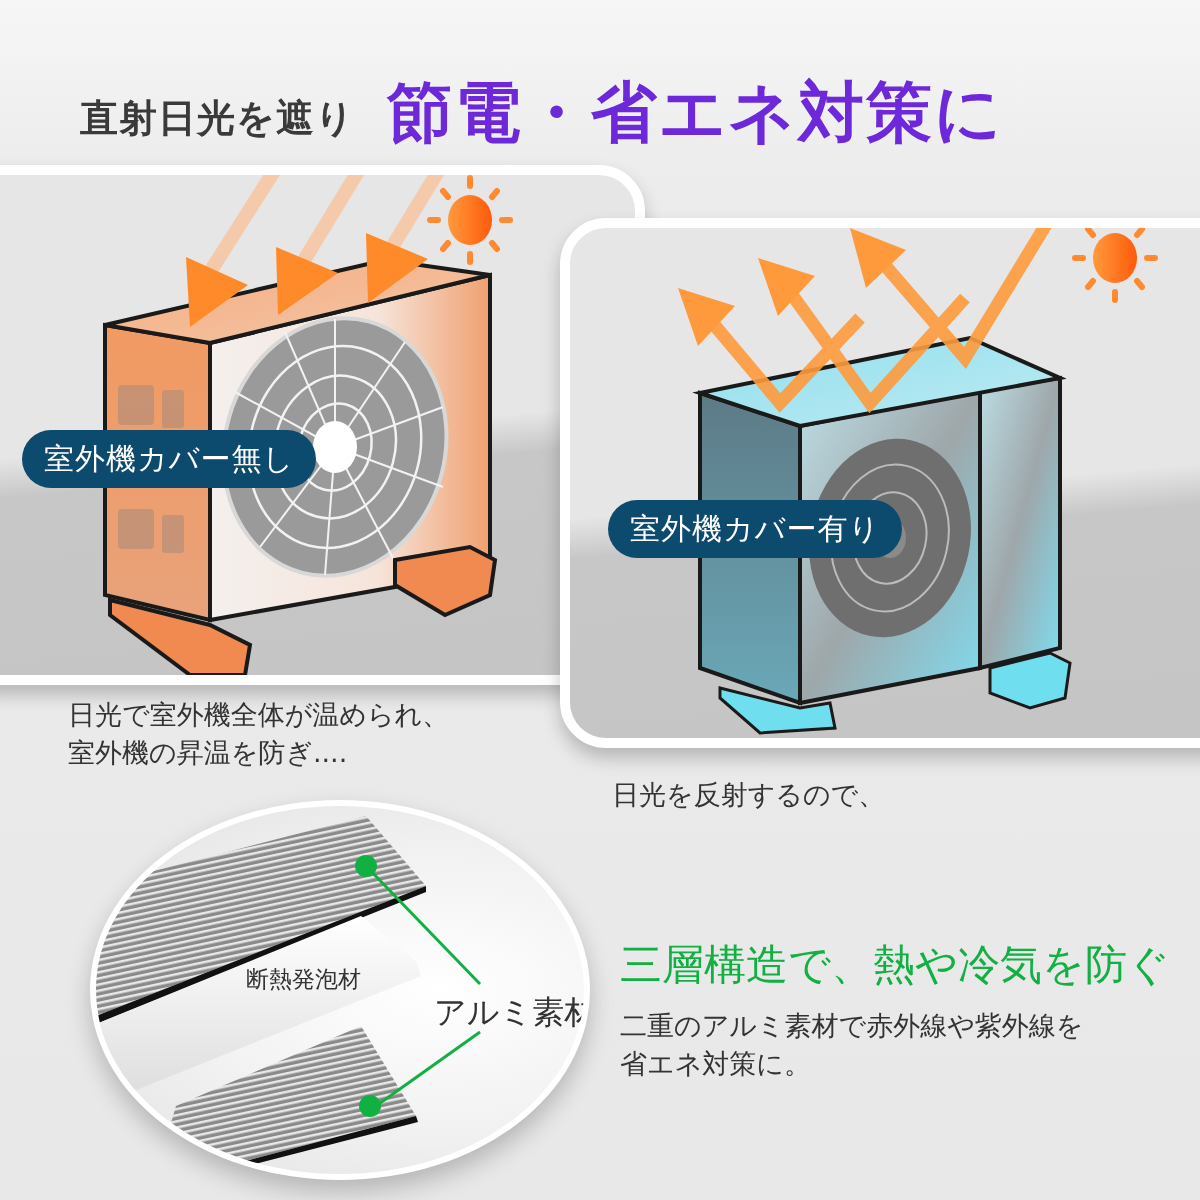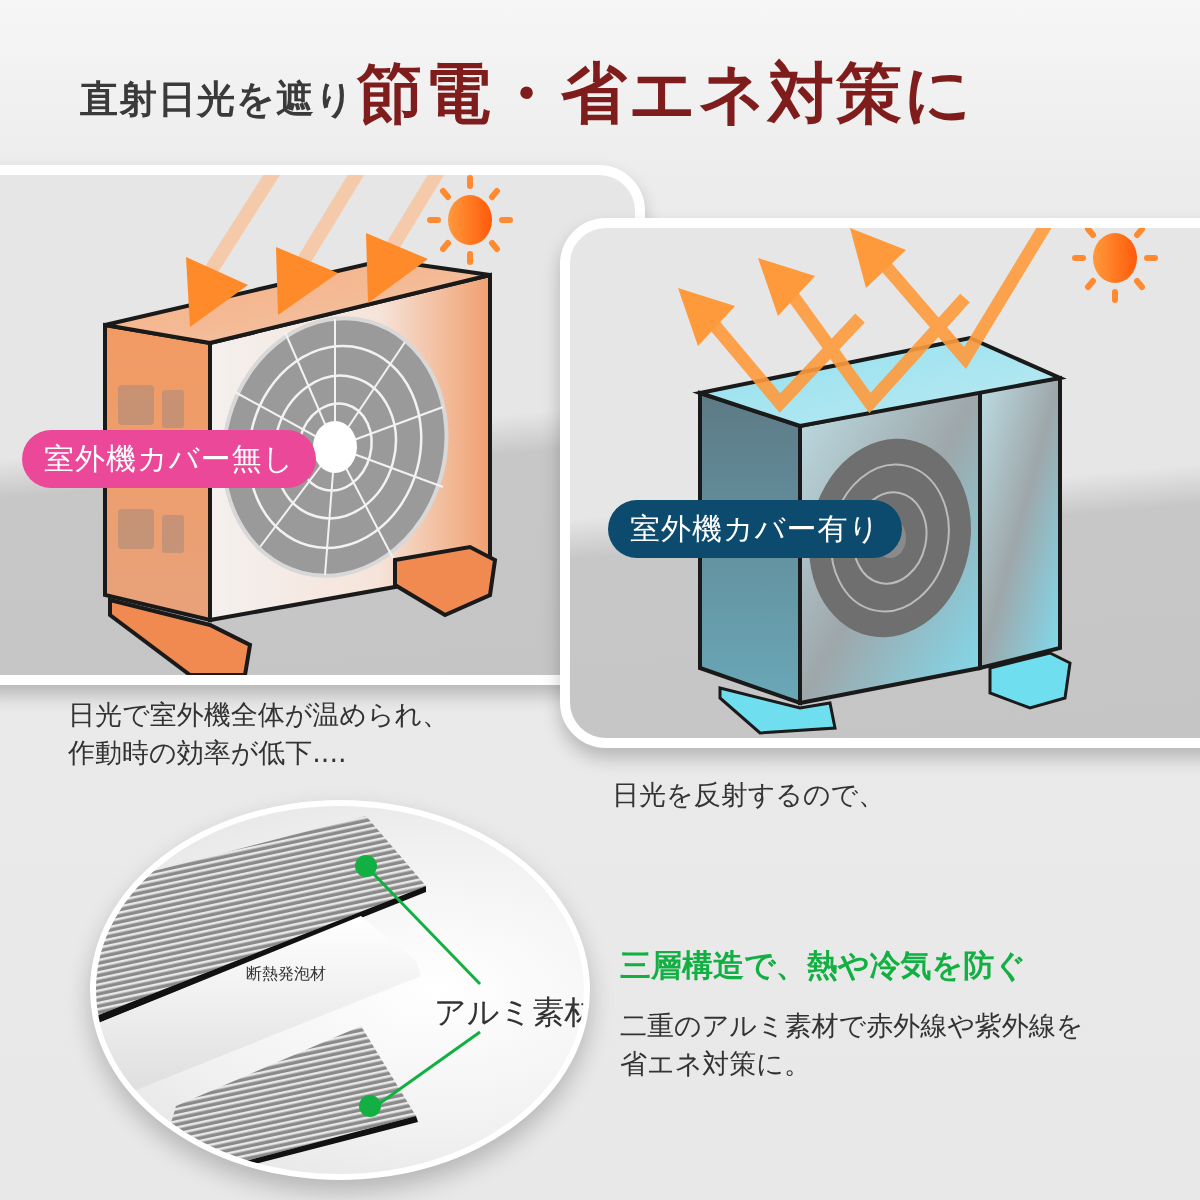--- a/index.html
+++ b/index.html
@@ -3,29 +3,29 @@
 <meta charset="utf-8">
 <style>
   * { box-sizing: border-box; margin: 0; padding: 0; }
   body {
     width: 1200px; height: 1200px; overflow: hidden;
     background: linear-gradient(180deg, #f6f6f6 0%, #ececec 15%, #e8e8e8 100%);
     font-family: "DejaVu Sans", "Liberation Sans", sans-serif;
     position: relative;
   }
   .headline {
-    position: absolute; left: 80px; top: 49px; height: 90px;
-    display: flex; align-items: flex-end; gap: 2px;
+    position: absolute; left: 80px; top: 68px; height: 90px;
+    display: flex; align-items: flex-end; gap: 32px;
   }
   .headline .sub {
     font-size: 38px; color: #3a3a3a; font-weight: bold; letter-spacing: 1px;
     padding-bottom: 14px;
   }
   .headline .main {
-    font-size: 66px; color: #7f1d1d; font-weight: bold; letter-spacing: 2px; text-align: right;
+    font-size: 66px; color: #6d28d9; font-weight: bold; letter-spacing: 2px; text-align: right;
   }
 
   .panel {
     position: absolute; background: #e6e6e6; overflow: hidden;
     box-shadow: 0 10px 18px rgba(0,0,0,0.22);
   }
   .panel-left {
     left: -20px; top: 165px; width: 665px; height: 520px;
     border: 10px solid #ffffff; border-radius: 0 46px 0 0;
   }
@@ -38,42 +38,42 @@
     background: linear-gradient(175deg, rgba(0,0,0,0) 0%, rgba(0,0,0,0) 18%, #c7c7c7 30%, #c5c5c5 100%);
   }
   .scene { position: absolute; left: 0; top: 0; }
 
   .badge {
     position: absolute; height: 58px; border-radius: 29px;
     color: #fff; font-size: 30px; letter-spacing: 1px;
     display: flex; align-items: center; padding: 0 22px;
     white-space: nowrap;
   }
-  .badge-off { background: #ec4899; left: 22px; top: 430px; }
+  .badge-off { background: #0c4a6e; left: 22px; top: 430px; }
   .badge-on { background: #0c4a6e; left: 608px; top: 500px; }
 
   .caption {
     position: absolute; font-size: 27px; line-height: 38px; color: #333;
   }
   .cap-left { left: 68px; top: 696px; }
   .cap-right { left: 612px; top: 776px; }
   .cap-right .hl { color: #12b042; font-weight: bold; }
   .feature { position: absolute; left: 620px; top: 943px; }
-  .feature .title { font-size: 31px; color: #12b042; font-weight: bold; line-height: 44px; }
+  .feature .title { font-size: 42px; color: #12b042; font-weight: normal; line-height: 44px; }
   .feature .body { font-size: 27px; color: #333; line-height: 38px; margin-top: 20px; }
 
   .material {
     position: absolute; left: 90px; top: 800px; width: 500px; height: 380px;
     border-radius: 50%; background: #ffffff;
     box-shadow: 0 12px 24px rgba(0,0,0,0.22);
     overflow: hidden;
   }
   .material .inner { position: absolute; inset: 6px; border-radius: 50%; overflow: hidden;
     background: radial-gradient(ellipse at 70% 50%, #ffffff 0%, #f1f1f1 55%, #e0e0e0 100%); }
-  .mat-label { position: absolute; font-size: 16px; color: #333; white-space: nowrap; }
+  .mat-label { position: absolute; font-size: 23px; color: #333; white-space: nowrap; }
   .mat-foam { left: 150px; top: 158px; }
   .mat-alu { left: 338px; top: 185px; font-size: 32px; }
 </style>
 </head>
 <body>
 
 <div class="headline">
   <span class="sub">直射日光を遮り</span>
   <span class="main">節電・省エネ対策に</span>
 </div>
@@ -232,21 +232,21 @@
         <line x1="-27" y1="29" x2="-22" y2="23"></line>
           <line x1="27" y1="29" x2="22" y2="23"></line>
       </g>
     </g>
   </svg>
 </div>
 <div class="badge badge-on">室外機カバー有り</div>
 
 <div class="caption cap-left">
   <div>日光で室外機全体が温められ、</div>
-  <div>作動時の効率が低下....</div>
+  <div>室外機の昇温を防ぎ....</div>
 </div>
 
 <div class="caption cap-right">
   <div>日光を反射するので、</div>
 </div>
 
 <div class="material">
   <div class="inner">
     <svg width="488" height="368" viewBox="0 0 488 368" style="position:absolute;left:0;top:0">
       <defs>

